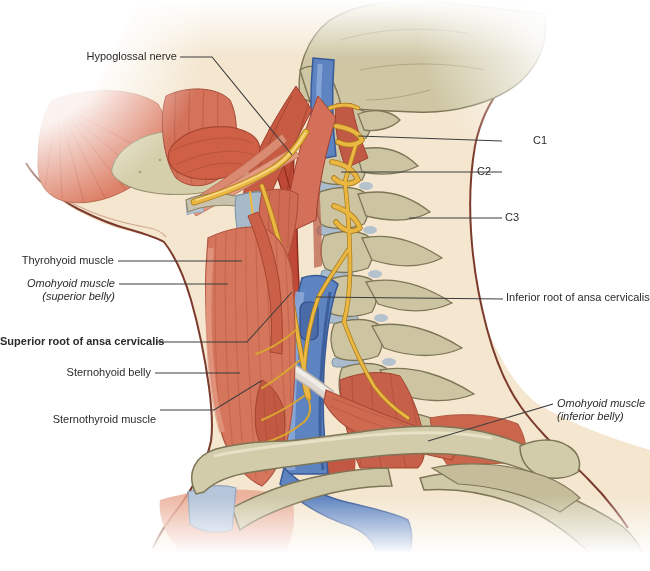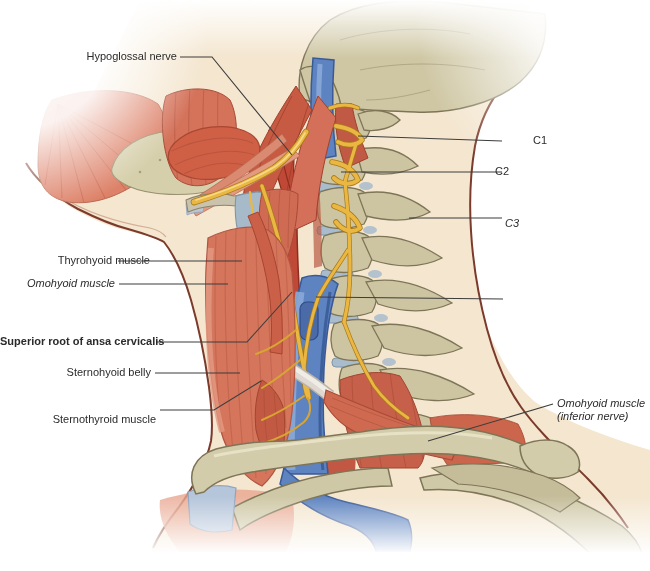--- a/index.html
+++ b/index.html
@@ -276,27 +276,29 @@
     <path d="M 160,410 L 214,410 L 261,381"></path>
     <path d="M 358,136 L 502,141"></path>
     <path d="M 341,172 L 502,172"></path>
     <path d="M 409,218 L 502,218"></path>
     <path d="M 316,297 L 503,299"></path>
     <path d="M 553,404 L 428,441"></path>
   </g>
 </svg>
 
 <div class="lbl r" style="left:0;width:177px;top:50px;">Hypoglossal nerve</div>
-<div class="lbl r" style="left:0;width:114px;top:254px;margin-left:36px;">Thyrohyoid muscle</div>
+<div class="lbl r" style="left:0;width:114px;top:254px;">Thyrohyoid muscle</div>
 <div class="lbl r two" style="left:0;width:115px;top:277px;">
   <span>Omohyoid muscle</span>
+  <span>(superior belly)</span>
 </div>
 <div class="lbl r" style="left:0;width:152px;top:335px;font-weight:bold;">Superior root of ansa cervicalis</div>
 <div class="lbl r" style="left:0;width:151px;top:366px;">Sternohyoid belly</div>
 <div class="lbl r" style="left:0;width:156px;top:413px;">Sternothyroid muscle</div>
 <div class="lbl" style="left:533px;top:134px;">C1</div>
-<div class="lbl" style="left:495px;top:165px;">C2</div>
-<div class="lbl" style="left:505px;top:217px;font-style:italic;">C3</div>
+<div class="lbl" style="left:477px;top:165px;">C2</div>
+<div class="lbl" style="left:505px;top:211px;">C3</div>
+<div class="lbl" style="left:506px;top:291px;">Inferior root of ansa cervicalis</div>
 <div class="lbl two" style="left:557px;top:397px;">
   <span>Omohyoid muscle</span>
-  <span>(inferior nerve)</span>
+  <span>(inferior belly)</span>
 </div>
 </div>
 
 </body></html>

